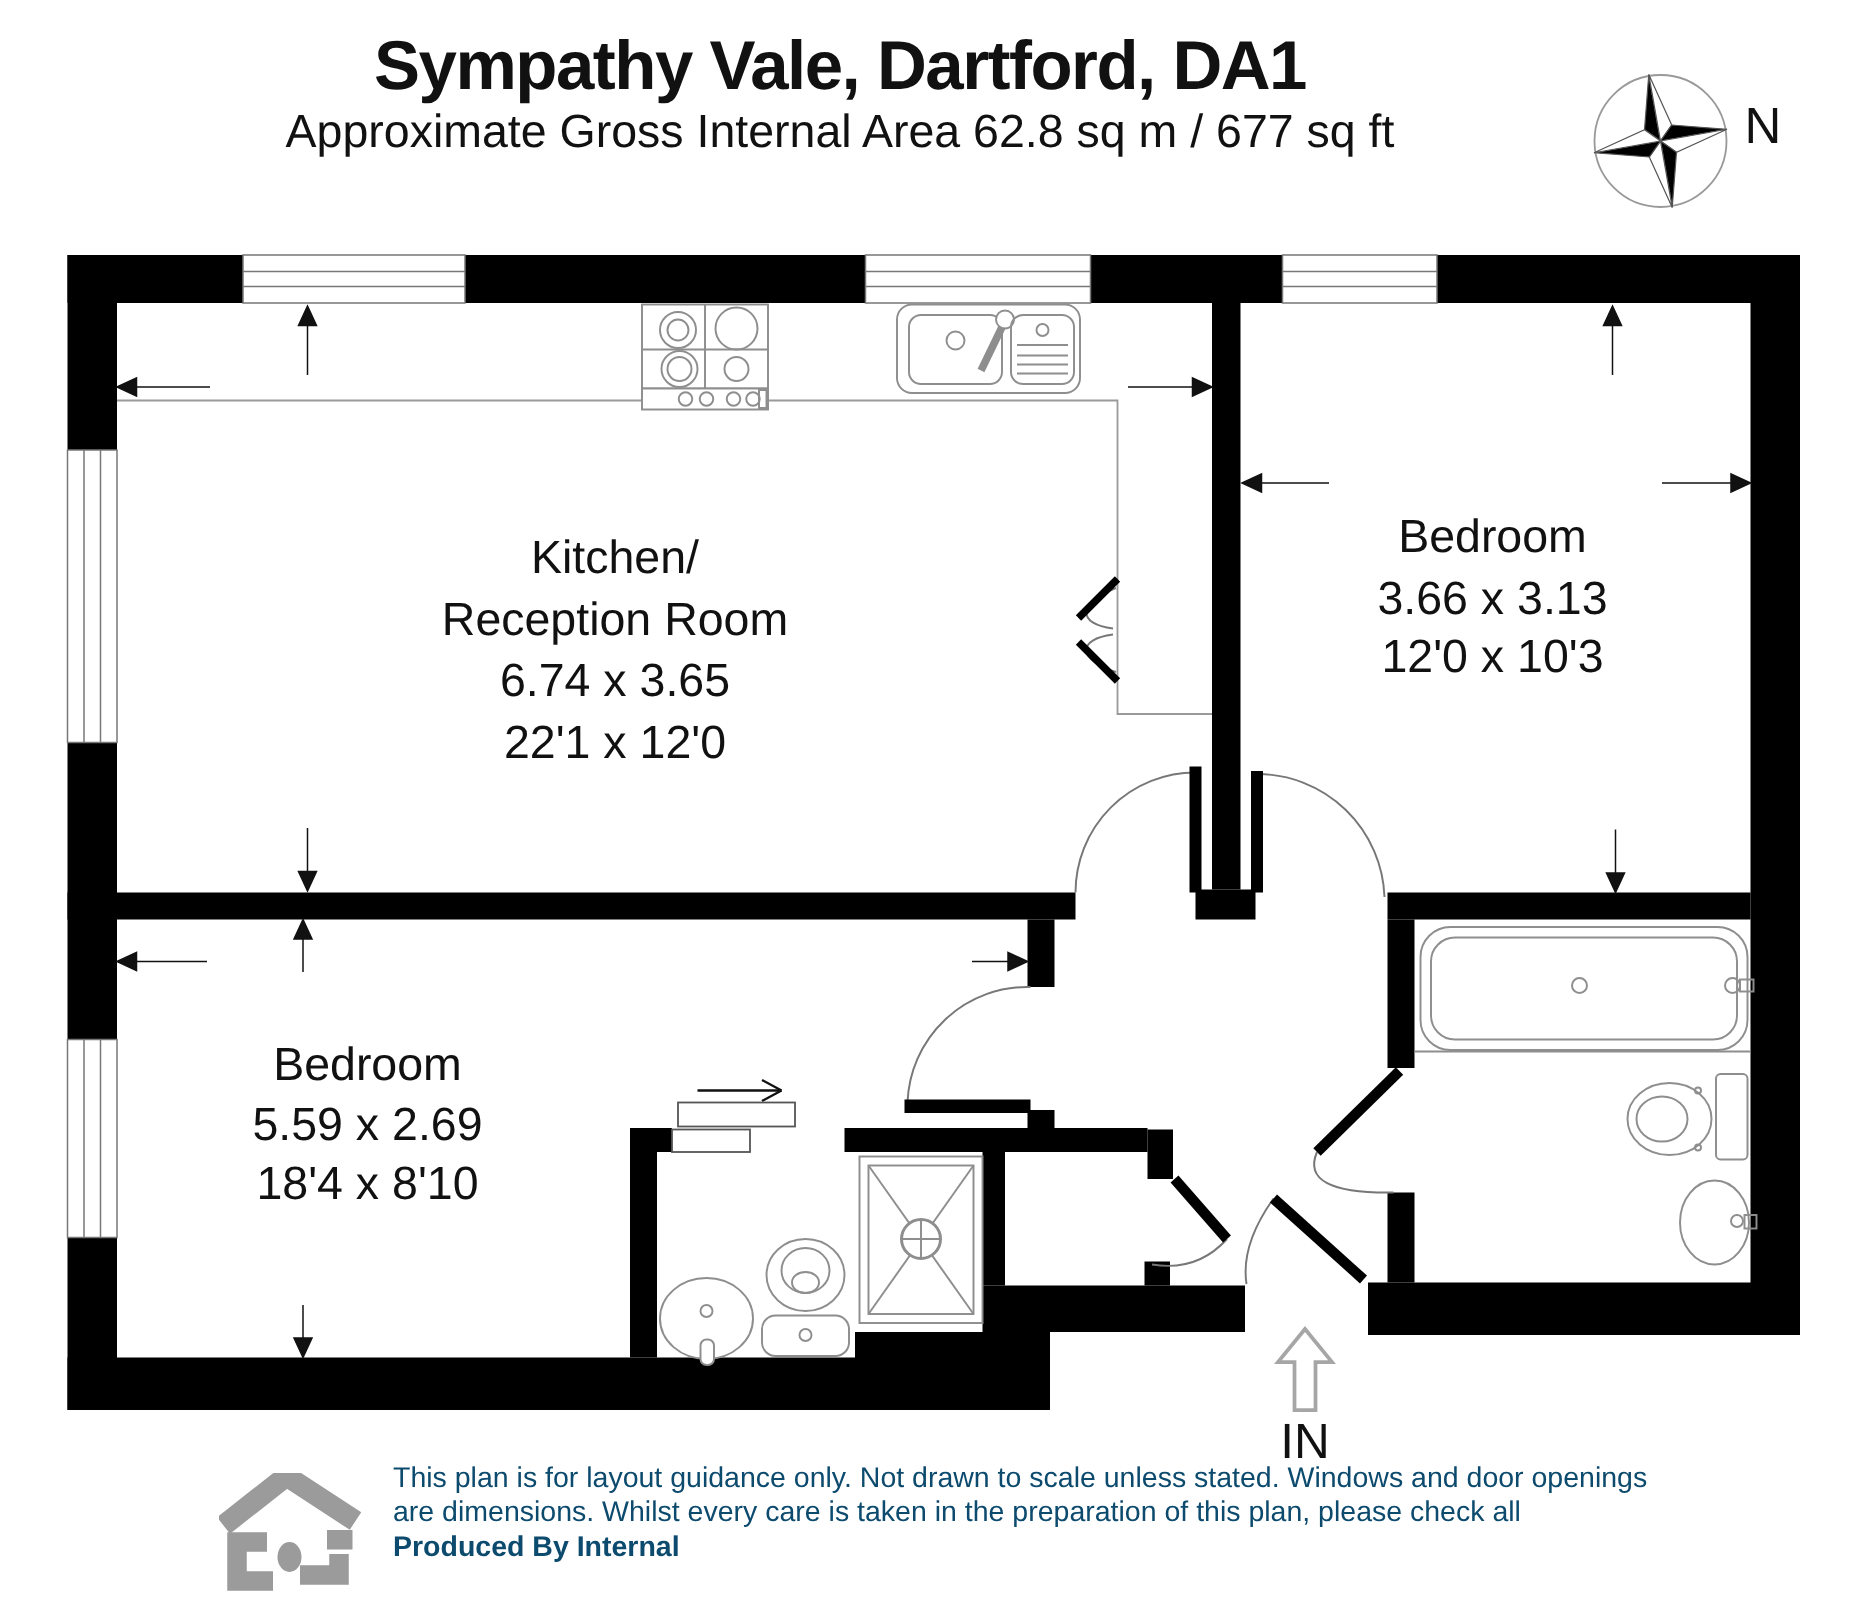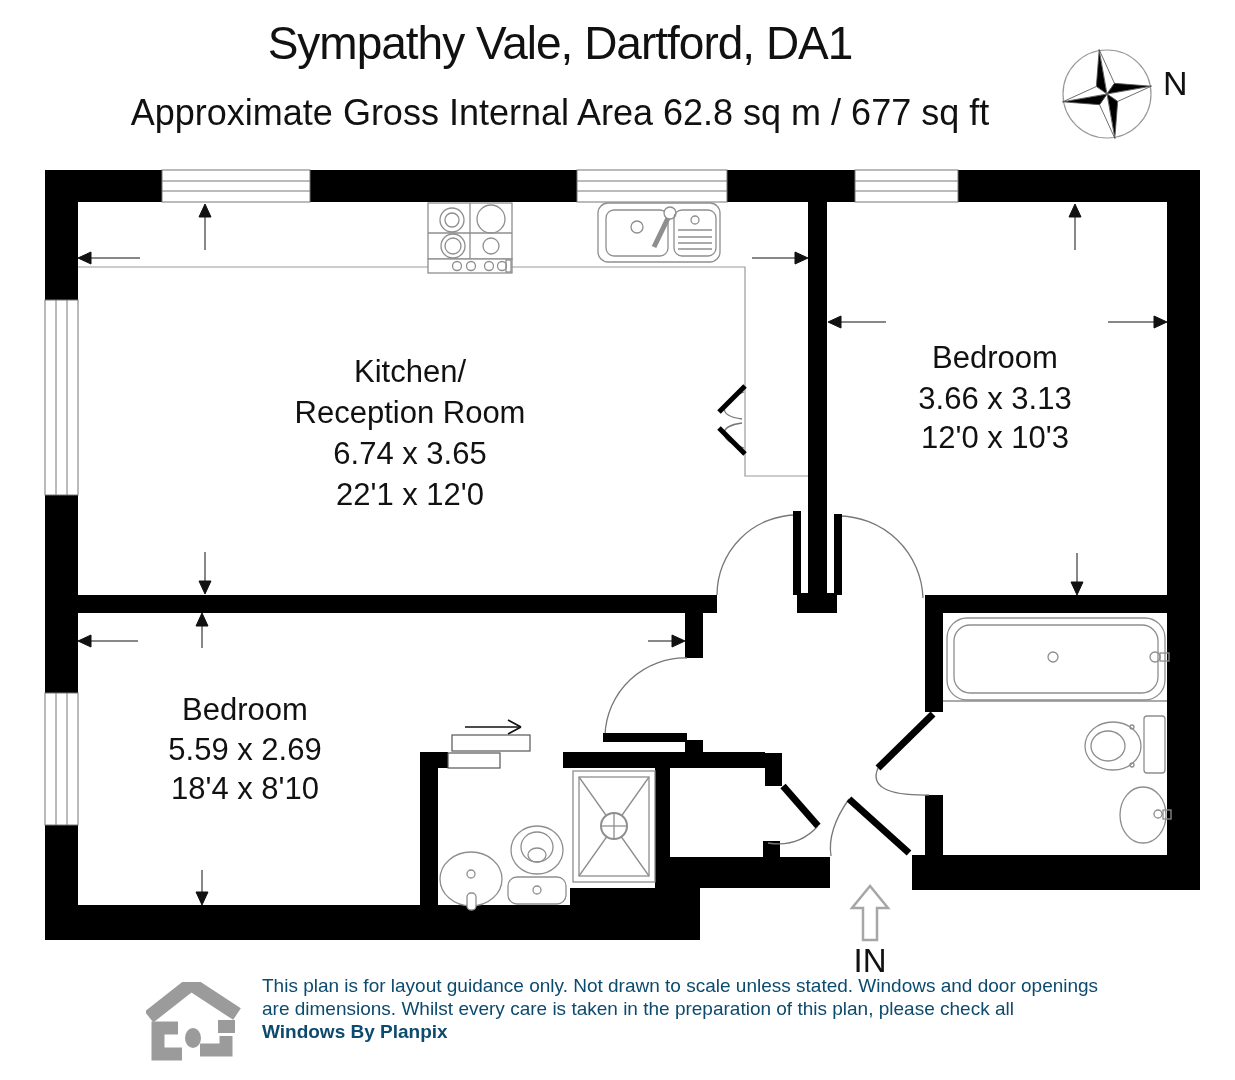--- a/index.html
+++ b/index.html
@@ -1,20 +1,20 @@
 <!DOCTYPE html>
 <html><head>
 <meta charset="utf-8">
 <style>
   html,body{margin:0;padding:0;background:#ffffff;}
   .canvas{position:relative;width:1235px;height:1080px;background:#ffffff;overflow:hidden;
           font-family:"Liberation Sans",sans-serif;color:#111;}
   .hdr{position:absolute;left:0;top:0;width:1120px;text-align:center;}
-  .hdr .title{margin-top:16px;font-size:46px;font-weight:normal;letter-spacing:-1px;}
-  .hdr .subtitle{margin-top:22px;font-size:36px;font-weight:normal;}
+  .hdr .title{margin-top:16px;font-size:46px;font-weight:bold;letter-spacing:-1px;}
+  .hdr .subtitle{font-size:31px;font-weight:normal;}
   .plan-svg{position:absolute;left:0;top:0;}
   .room-label{font-size:31px;fill:#111;text-anchor:middle;}
   .in-label{font-size:33px;fill:#111;text-anchor:middle;}
   .n-label{font-size:34px;fill:#111;}
   .footer-text{position:absolute;left:262px;top:974px;width:880px;font-size:19px;line-height:23px;color:#0c4a6e;}
   .footer-text .credit{font-weight:bold;}
   .logo{position:absolute;left:146px;top:982px;}
 </style>
 </head>
 <body>
@@ -302,16 +302,16 @@
       <polyline points="32,46 12,46 12,72 36,72" stroke-width="13"></polyline>
       <polyline points="80,54 80,68 54,68" stroke-width="13"></polyline>
     </g>
     <rect x="72" y="38" width="17" height="13" fill="#9b9b9b"></rect>
     <ellipse cx="47" cy="56" rx="8" ry="10" fill="#9b9b9b"></ellipse>
   </svg>
 
   <div class="footer-text">
     <div>This plan is for layout guidance only. Not drawn to scale unless stated. Windows and door openings</div>
     <div>are dimensions. Whilst every care is taken in the preparation of this plan, please check all</div>
-    <div class="credit">Windows By Planpix</div>
+    <div class="credit">Produced By Internal</div>
   </div>
 
 </div>
 
 </body></html>

